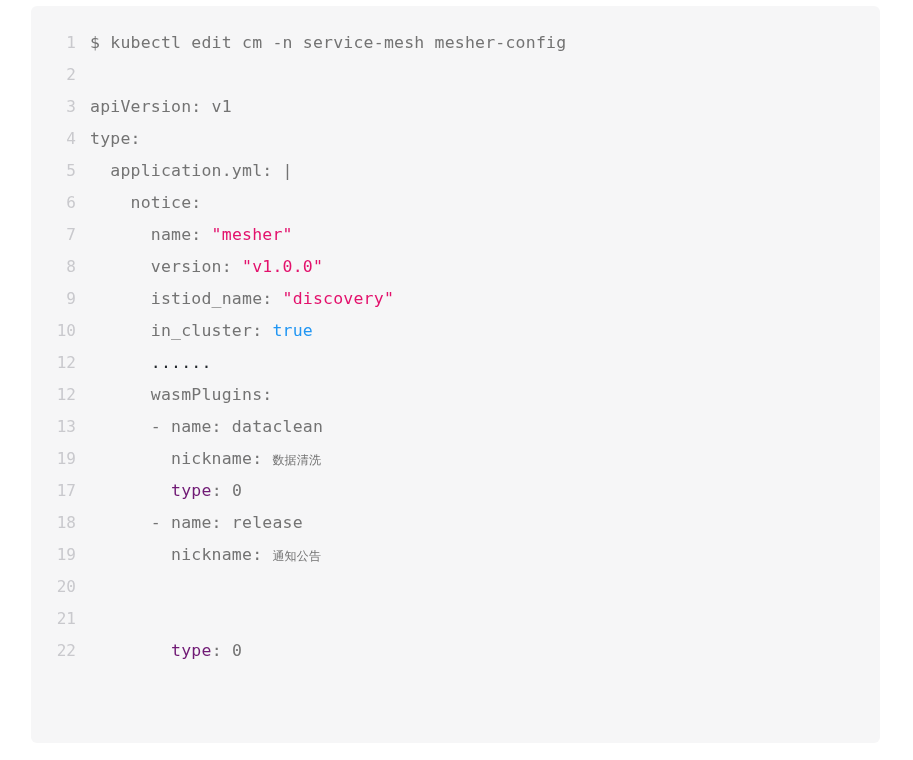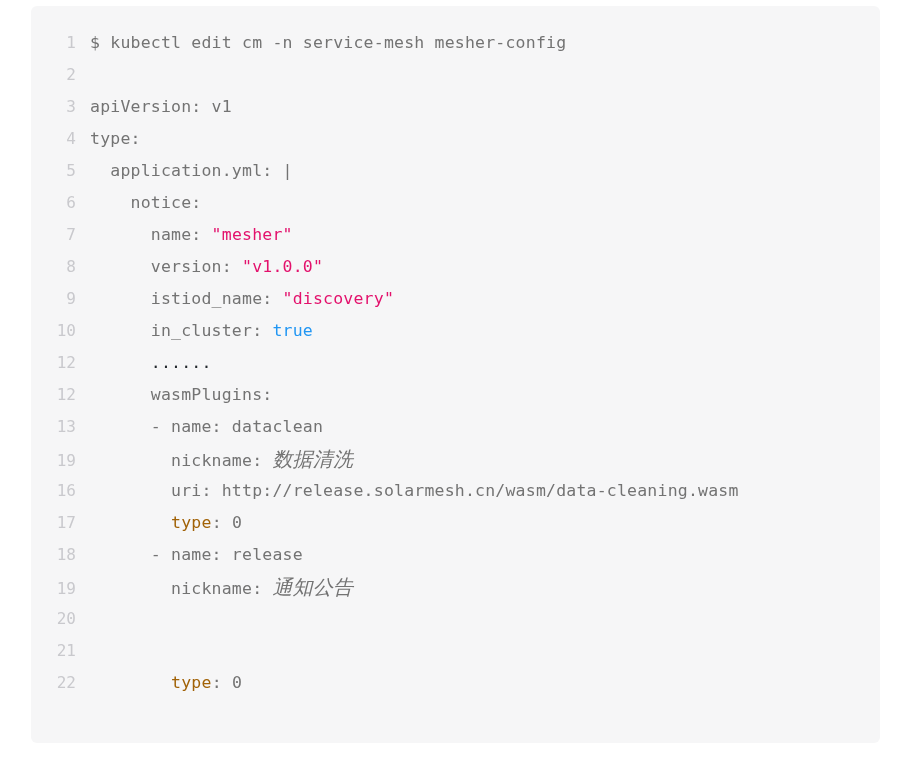--- a/index.html
+++ b/index.html
@@ -49,27 +49,26 @@
   .code-text {
     padding-left: 14px;
     font-family: "DejaVu Sans Mono", "Liberation Mono", monospace;
     font-size: 16.5px;
     color: #24292e;
     letter-spacing: 0.2px;
     white-space: pre;
   }
   .tok-str   { color: #e3116c; }
   .tok-bool  { color: #2196f3; }
-  .tok-key-h { color: #a16207; }
+  .tok-key-h { color: #701a75; }
   .tok-plain { color: #737373; }
   .tok-dots  { color: #24292e; }
   .cjk {
     font-family: "DejaVu Sans", "Liberation Sans", sans-serif;
-    font-size: 20px;
-    font-style: italic;
+    font-size: 12px;
   }
 </style>
 </head>
 <body>
 
 <div class="code-card">
   <div class="code-lines">
       <div class="code-line"><span class="ln">1</span><span class="code-text"><span class="tok-plain">$ kubectl edit cm -n service-mesh mesher-config</span></span></div>
       <div class="code-line"><span class="ln">2</span><span class="code-text"><span class="tok-plain"></span></span></div>
       <div class="code-line"><span class="ln">3</span><span class="code-text"><span class="tok-plain">apiVersion: v1</span></span></div>
@@ -77,21 +76,20 @@
       <div class="code-line"><span class="ln">5</span><span class="code-text"><span class="tok-plain">  application.yml: |</span></span></div>
       <div class="code-line"><span class="ln">6</span><span class="code-text"><span class="tok-plain">    notice:</span></span></div>
       <div class="code-line"><span class="ln">7</span><span class="code-text"><span class="tok-plain">      name: </span><span class="tok-str">"mesher"</span></span></div>
       <div class="code-line"><span class="ln">8</span><span class="code-text"><span class="tok-plain">      version: </span><span class="tok-str">"v1.0.0"</span></span></div>
       <div class="code-line"><span class="ln">9</span><span class="code-text"><span class="tok-plain">      istiod_name: </span><span class="tok-str">"discovery"</span></span></div>
       <div class="code-line"><span class="ln">10</span><span class="code-text"><span class="tok-plain">      in_cluster: </span><span class="tok-bool">true</span></span></div>
       <div class="code-line"><span class="ln">12</span><span class="code-text"><span class="tok-dots">      ......</span></span></div>
       <div class="code-line"><span class="ln">12</span><span class="code-text"><span class="tok-plain">      wasmPlugins:</span></span></div>
       <div class="code-line"><span class="ln">13</span><span class="code-text"><span class="tok-plain">      - name: dataclean</span></span></div>
       <div class="code-line"><span class="ln">19</span><span class="code-text"><span class="tok-plain">        nickname: </span><span class="tok-plain cjk">数据清洗</span></span></div>
-      <div class="code-line"><span class="ln">16</span><span class="code-text"><span class="tok-plain">        uri: http://release.solarmesh.cn/wasm/data-cleaning.wasm</span></span></div>
       <div class="code-line"><span class="ln">17</span><span class="code-text"><span class="tok-plain">        </span><span class="tok-key-h">type</span><span class="tok-plain">: 0</span></span></div>
       <div class="code-line"><span class="ln">18</span><span class="code-text"><span class="tok-plain">      - name: release</span></span></div>
       <div class="code-line"><span class="ln">19</span><span class="code-text"><span class="tok-plain">        nickname: </span><span class="tok-plain cjk">通知公告</span></span></div>
       <div class="code-line"><span class="ln">20</span></div>
       <div class="code-line"><span class="ln">21</span></div>
       <div class="code-line"><span class="ln">22</span><span class="code-text"><span class="tok-plain">        </span><span class="tok-key-h">type</span><span class="tok-plain">: 0</span></span></div>
     </div>
 </div>
 
 </body></html>

